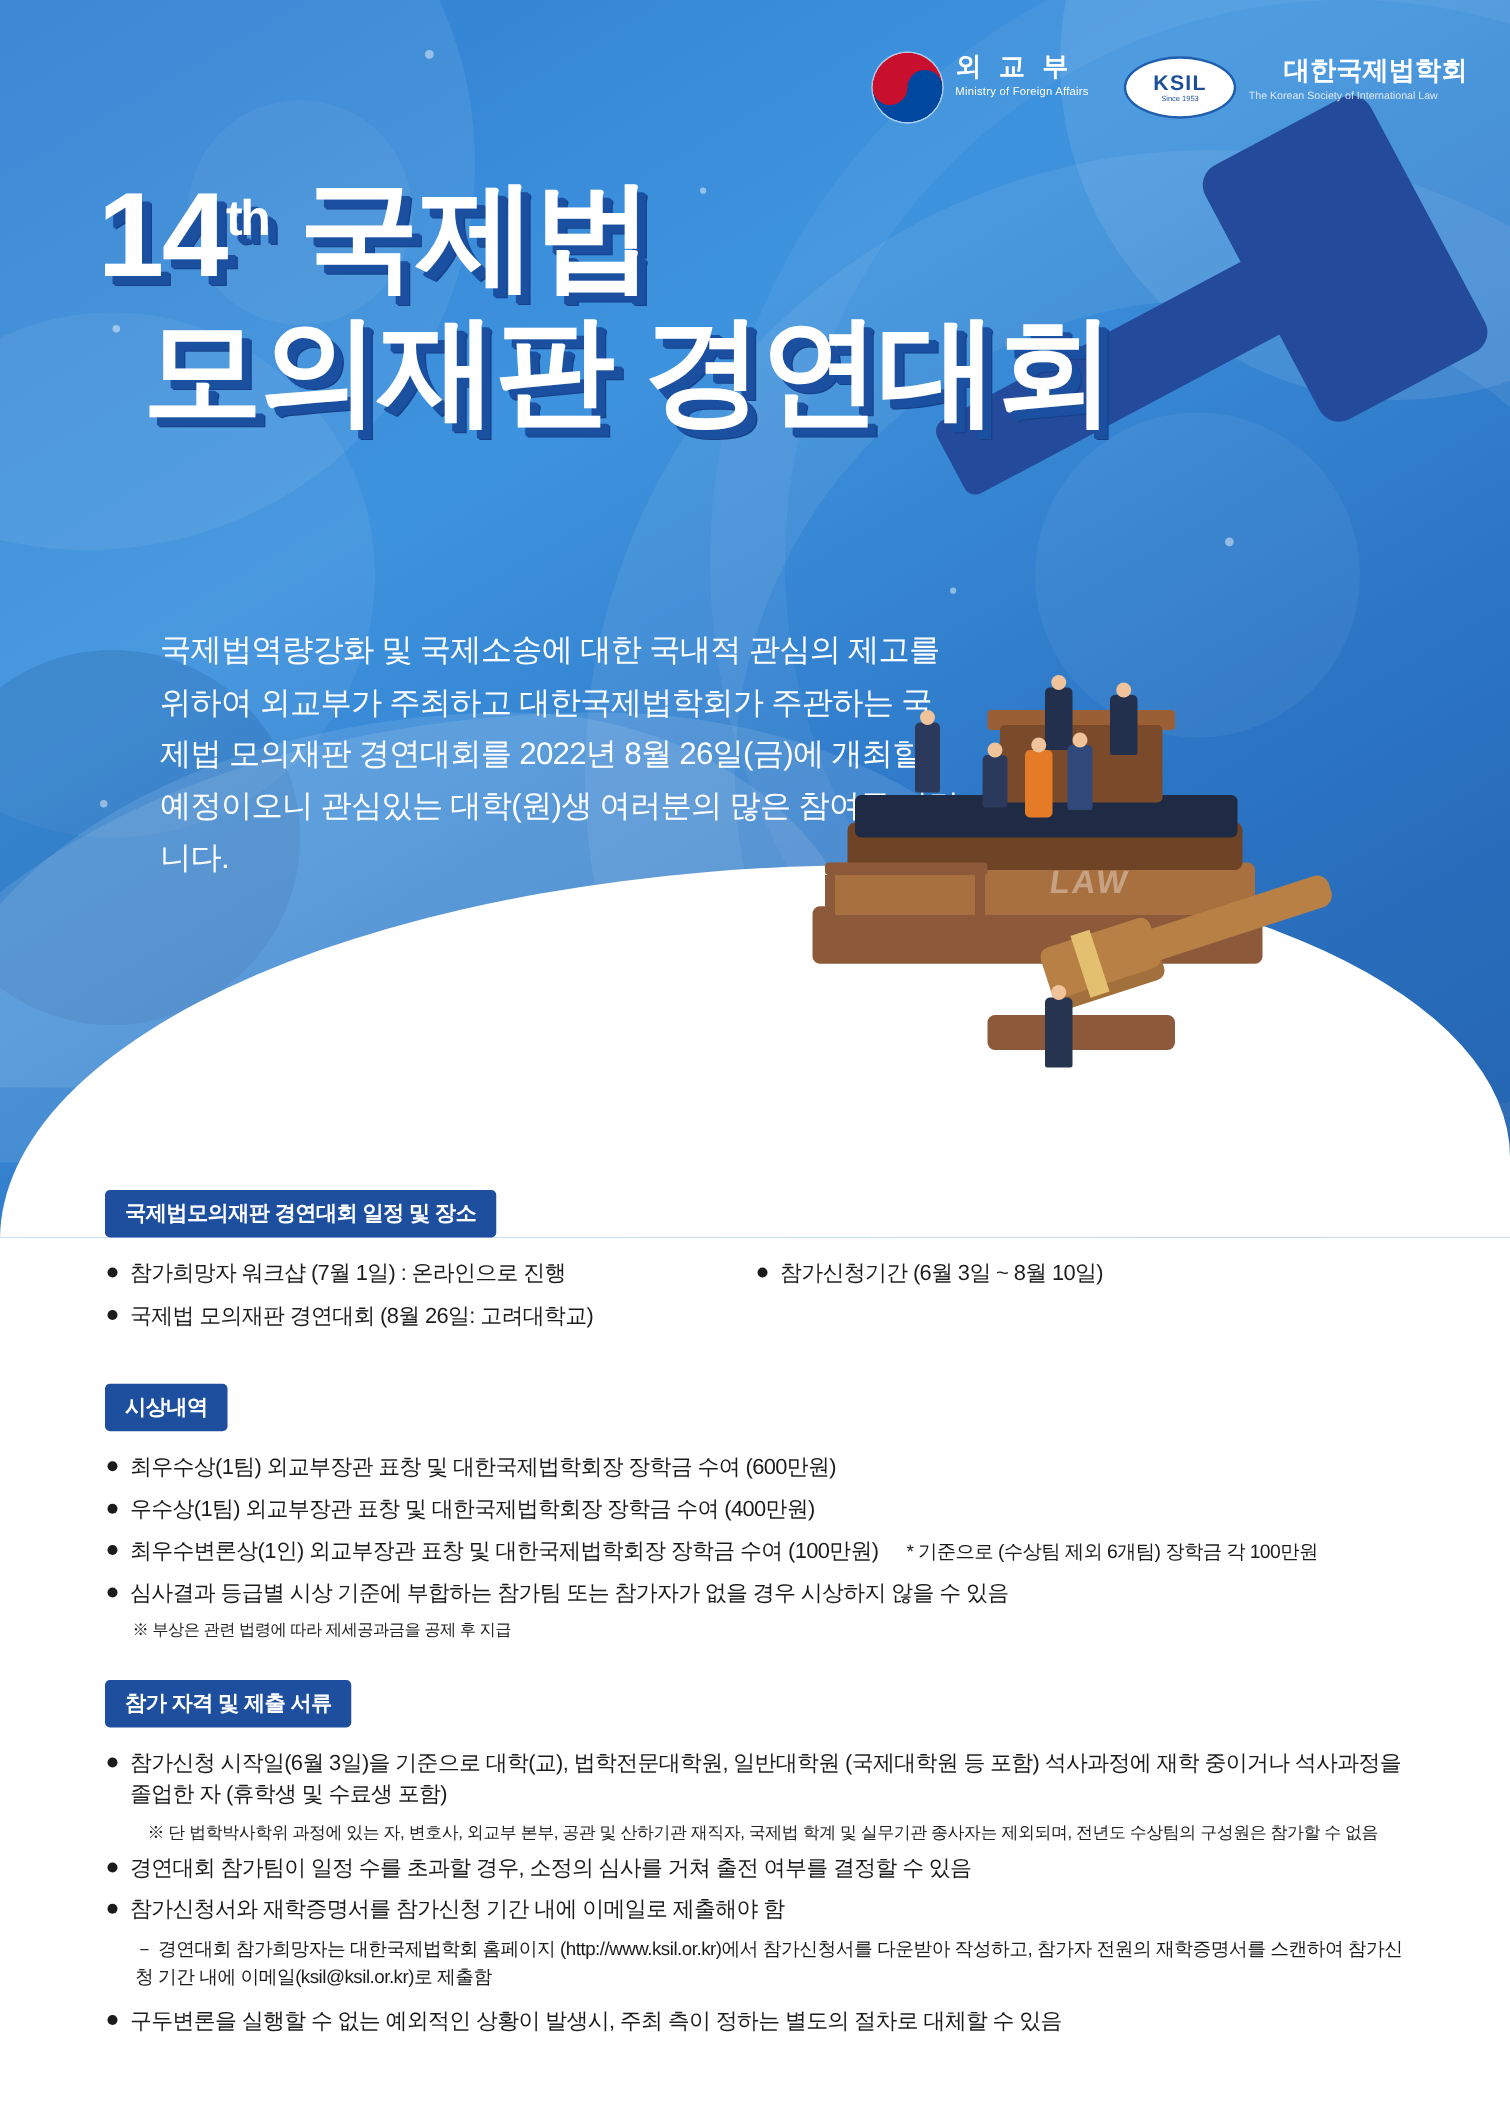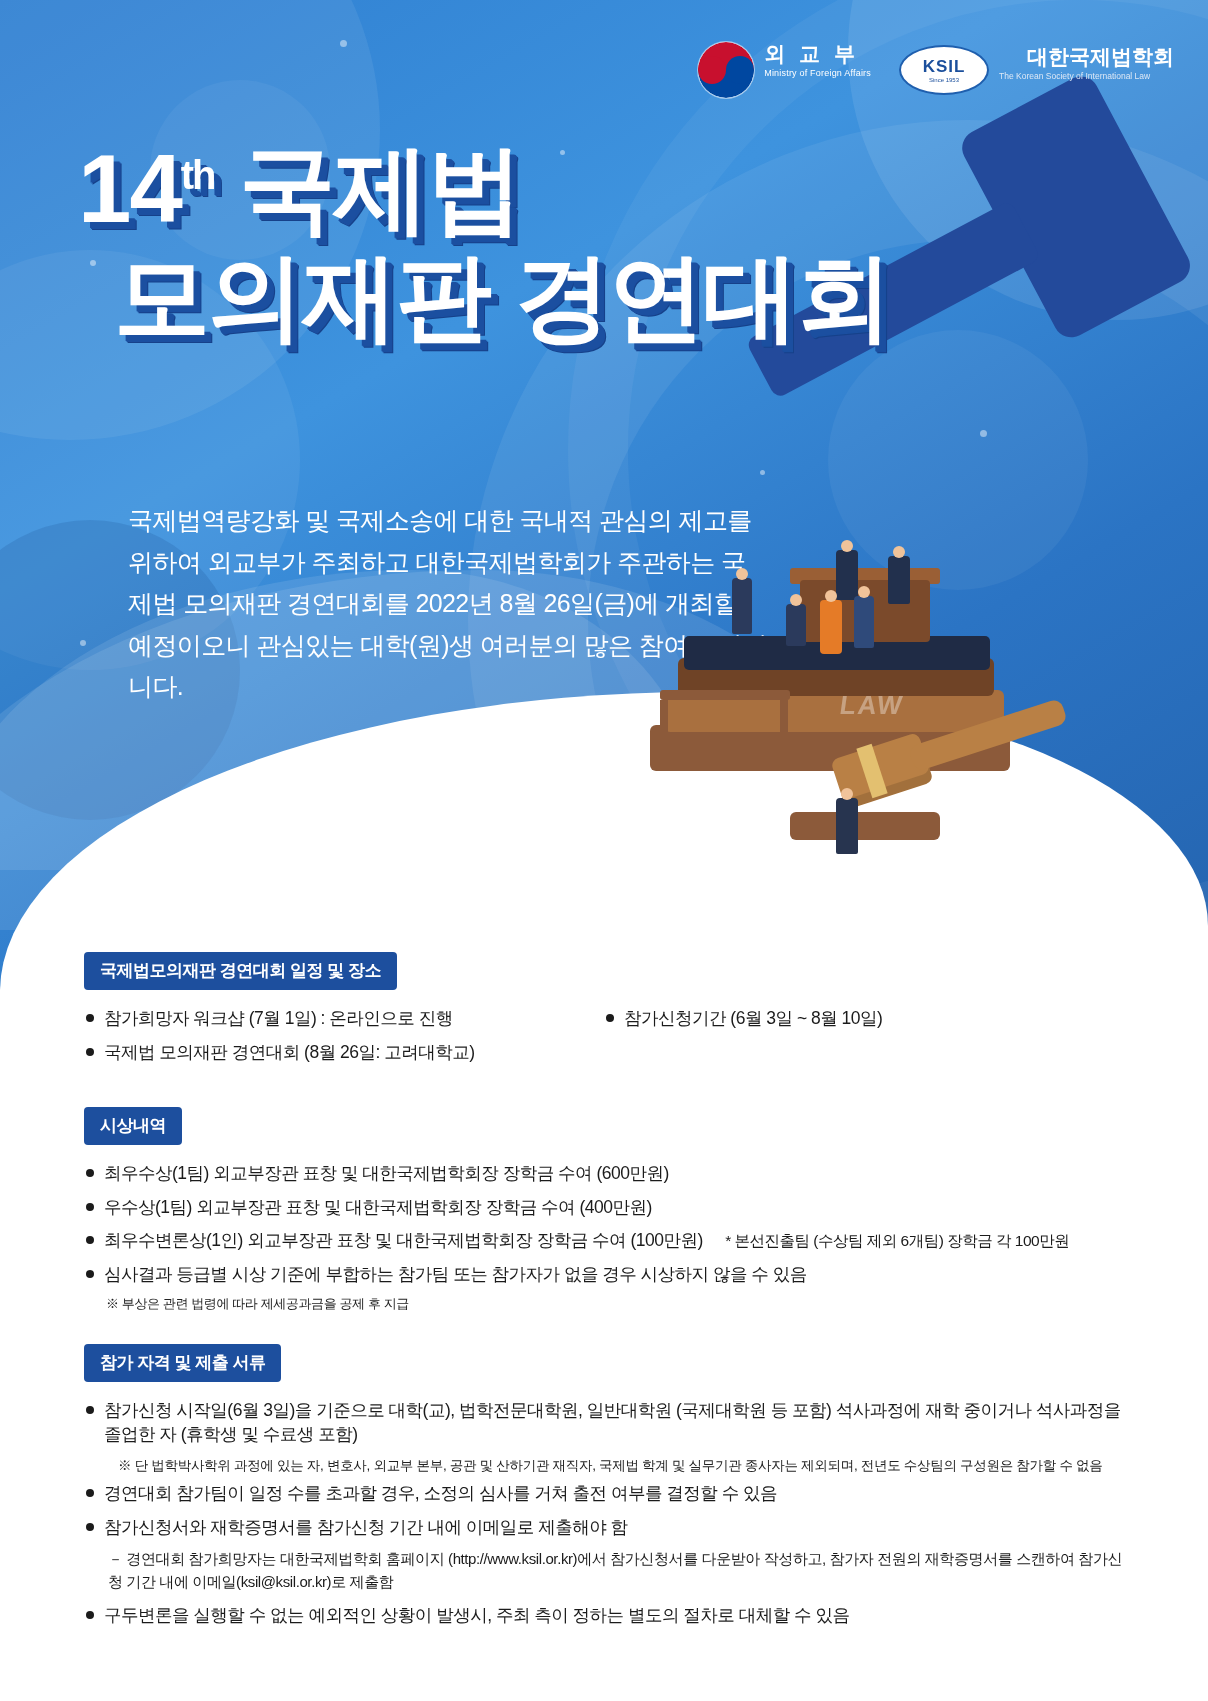--- a/index.html
+++ b/index.html
@@ -276,21 +276,21 @@
     </div>
   </div>
 
   <div class="sec pad" style="margin-top:34px;">
     <div class="sec-head">시상내역</div>
     <ul class="items" style="margin-top:16px;">
       <li>최우수상(1팀) 외교부장관 표창 및 대한국제법학회장 장학금 수여 (600만원)</li>
       <li>우수상(1팀) 외교부장관 표창 및 대한국제법학회장 장학금 수여 (400만원)</li>
       <li>
         <span>최우수변론상(1인) 외교부장관 표창 및 대한국제법학회장 장학금 수여 (100만원)</span>
-        <span class="inline-extra" style="margin-left:18px;">* 본선진출팀 (수상팀 제외 6개팀) 장학금 각 100만원</span>
+        <span class="inline-extra" style="margin-left:18px;">* 기준으로 (수상팀 제외 6개팀) 장학금 각 100만원</span>
       </li>
       <li>심사결과 등급별 시상 기준에 부합하는 참가팀 또는 참가자가 없을 경우 시상하지 않을 수 있음</li>
     </ul>
     <div class="note">※ 부상은 관련 법령에 따라 제세공과금을 공제 후 지급</div>
   </div>
 
   <div class="sec pad" style="margin-top:30px;">
     <div class="sec-head">참가 자격 및 제출 서류</div>
     <ul class="items" style="margin-top:16px;">
       <li>참가신청 시작일(6월 3일)을 기준으로 대학(교), 법학전문대학원, 일반대학원 (국제대학원 등 포함) 석사과정에 재학 중이거나 석사과정을 졸업한 자 (휴학생 및 수료생 포함)</li>

